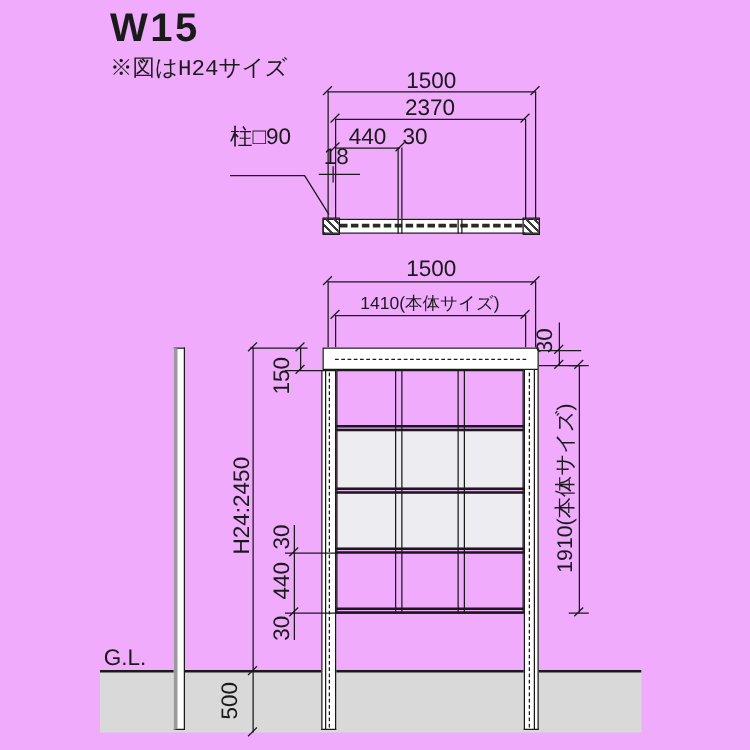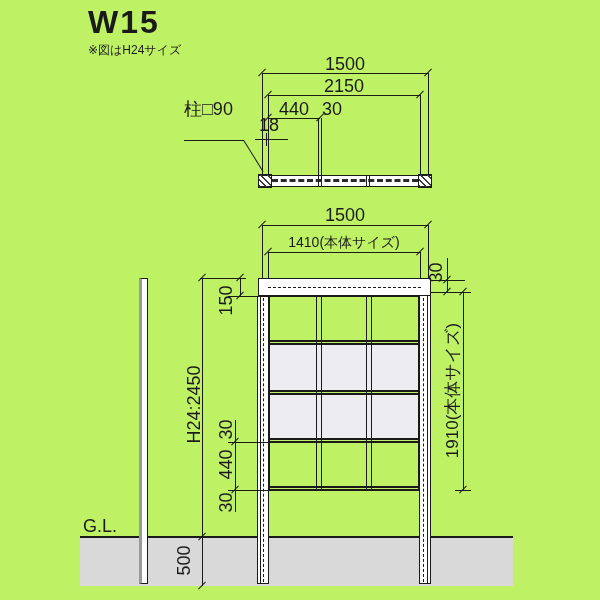--- a/index.html
+++ b/index.html
@@ -1,50 +1,50 @@
 <!DOCTYPE html>
 <html><head>
 <meta charset="utf-8">
 <style>
   html,body{margin:0;padding:0;background:#ffffff;}
   #canvas{
-    position:relative;width:600px;height:600px;background:#bef264;overflow:hidden;
+    position:relative;width:600px;height:600px;background:#f0abfc;overflow:hidden;
     font-family:"Liberation Sans","DejaVu Sans",sans-serif;color:#1a1a1a;
   }
   .abs{position:absolute;}
   .hl{position:absolute;height:1px;background:#1a1a1a;}
   .vl{position:absolute;width:1px;background:#1a1a1a;}
   .vdash{position:absolute;width:0;border-left:1px dashed #1a1a1a;}
   .hdash{position:absolute;height:0;border-top:1px dashed #1a1a1a;}
   .dim{position:absolute;font-size:18px;line-height:19px;white-space:nowrap;color:#1a1a1a;}
   .ctr{text-align:center;}
   .rot{transform:rotate(-90deg);transform-origin:50% 50%;}
   .tk{position:absolute;width:10px;height:1px;background:#1a1a1a;transform:rotate(-45deg);}
   .cap{position:absolute;border:1px solid #1a1a1a;box-sizing:border-box;
        background:repeating-linear-gradient(45deg,#3a3a3a 0 1.5px,transparent 1.5px 4.5px);}
   .rail{position:absolute;box-sizing:border-box;border-top:2px solid #1a1a1a;border-bottom:2px solid #1a1a1a;}
   .title{position:absolute;font-weight:bold;font-size:32px;letter-spacing:2px;}
-  .note{position:absolute;font-size:12px;}
+  .note{position:absolute;font-size:18px;font-family:Liberation Mono, monospace;}
 </style>
 </head>
 <body>
 
 <div id="canvas">
 
   <div class="title" style="left:88px;top:4px;">W15</div>
   <div class="note" style="left:88px;top:42px;">※図はH24サイズ</div>
 
   <div class="dim ctr" style="left:277px;top:55px;width:136px;">1500</div>
   <div class="hl" style="left:262px;top:73px;width:166px;"></div>
   <div class="tk" style="left:257px;top:72px;"></div>
   <div class="tk" style="left:423px;top:72px;"></div>
   <div class="vl" style="left:262px;top:73px;height:102px;"></div>
   <div class="vl" style="left:428px;top:73px;height:102px;"></div>
 
-  <div class="dim ctr" style="left:276px;top:77px;width:136px;">2150</div>
+  <div class="dim ctr" style="left:276px;top:77px;width:136px;">2370</div>
   <div class="hl" style="left:268px;top:95px;width:152px;"></div>
   <div class="tk" style="left:263px;top:94px;"></div>
   <div class="tk" style="left:415px;top:94px;"></div>
   <div class="vl" style="left:268px;top:95px;height:80px;"></div>
   <div class="vl" style="left:420px;top:95px;height:80px;"></div>
 
   <div class="dim ctr" style="left:266px;top:100px;width:56px;">440</div>
   <div class="dim ctr" style="left:318px;top:100px;width:28px;">30</div>
   <div class="hl" style="left:268px;top:118px;width:52px;"></div>
   <div class="tk" style="left:263px;top:117px;"></div>

